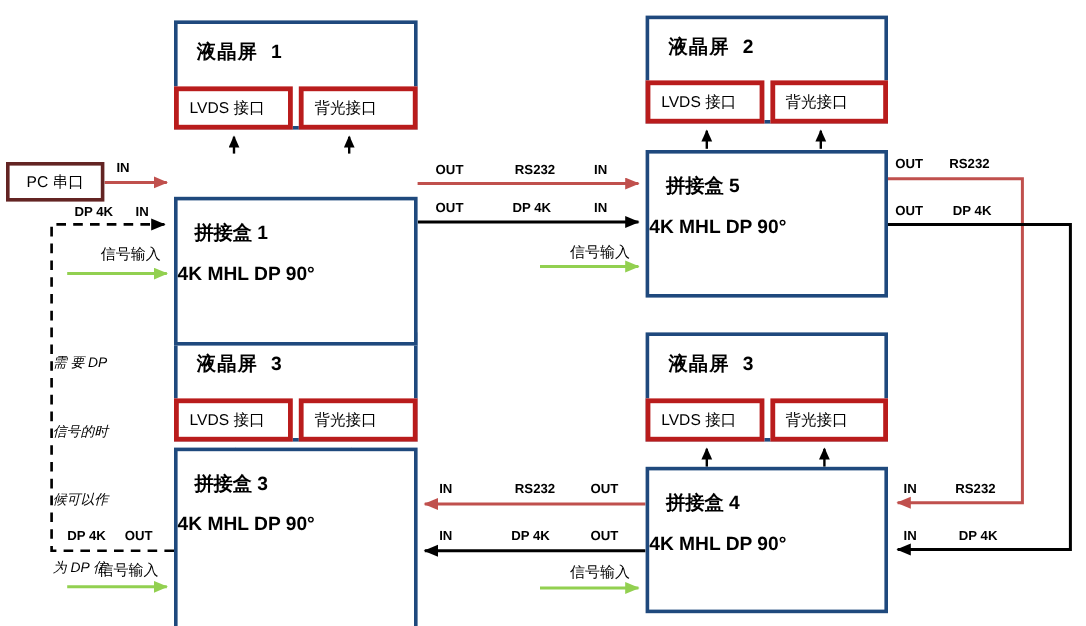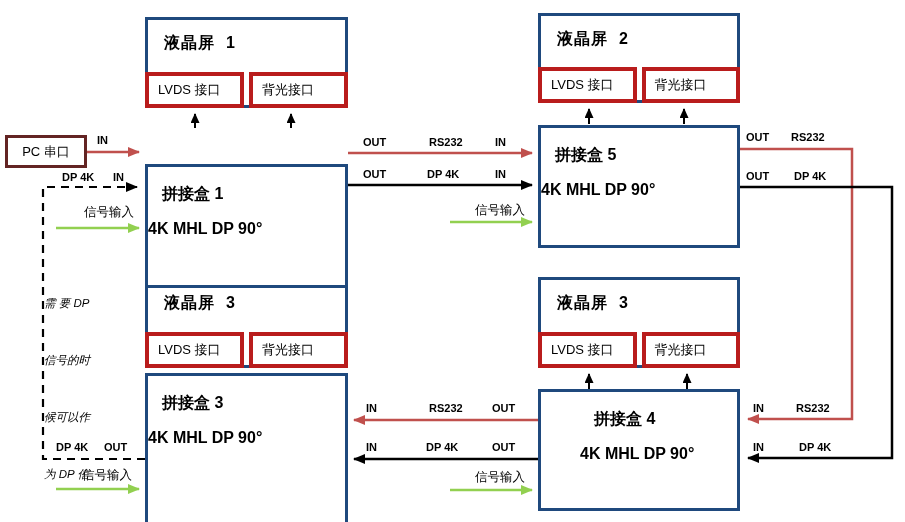--- a/index.html
+++ b/index.html
@@ -125,21 +125,21 @@
     <div class="splicer-spec">4K MHL DP 90°</div>
   </div>
   <div class="bluebox" style="left:538px;top:125px;width:202px;height:123px;">
     <div class="splicer-title">拼接盒 5</div>
     <div class="splicer-spec">4K MHL DP 90°</div>
   </div>
   <div class="bluebox" style="left:145px;top:373px;width:203px;height:157px;">
     <div class="splicer-title">拼接盒 3</div>
     <div class="splicer-spec">4K MHL DP 90°</div>
   </div>
-  <div class="bluebox" style="left:538px;top:389px;width:202px;height:122px;padding-left:39px;">
+  <div class="bluebox" style="left:538px;top:389px;width:202px;height:122px;">
     <div class="splicer-title">拼接盒 4</div>
     <div class="splicer-spec">4K MHL DP 90°</div>
   </div>
 
   <div class="pcbox" style="left:5px;top:135px;width:82px;height:33px;">PC 串口</div>
 
   <span class="lbl" style="left:97px;top:134px;">IN</span>
   <span class="lbl" style="left:62px;top:171px;">DP 4K</span>
   <span class="lbl" style="left:113px;top:171px;">IN</span>
   <span class="lbl cn" style="left:62px;top:206px;">信号输入</span>

